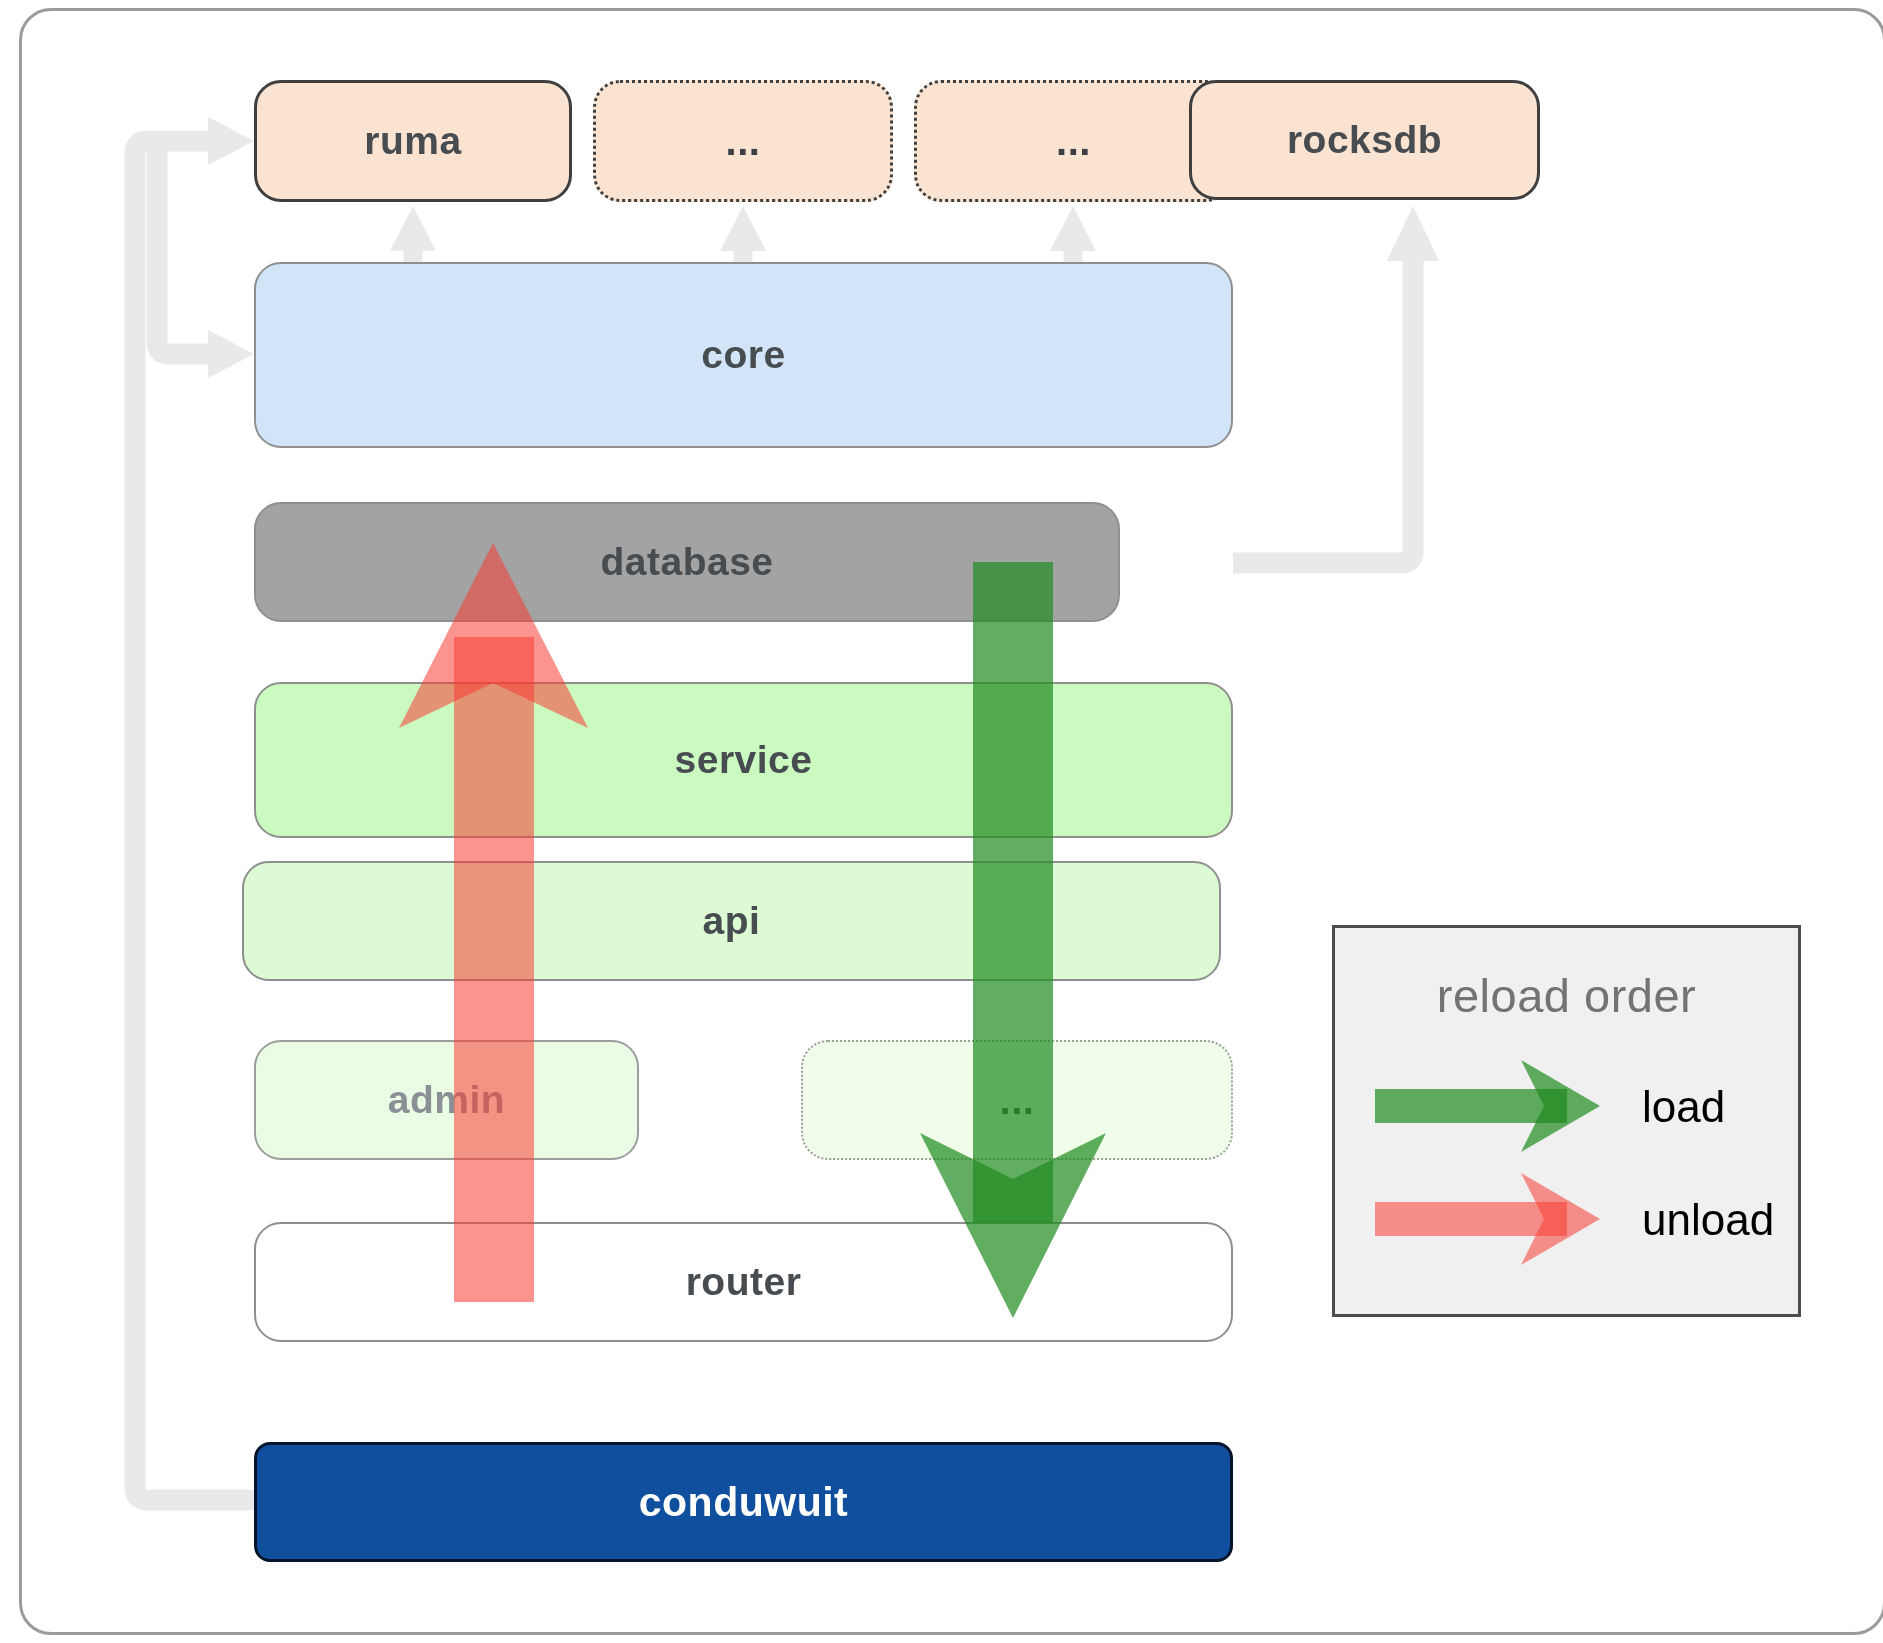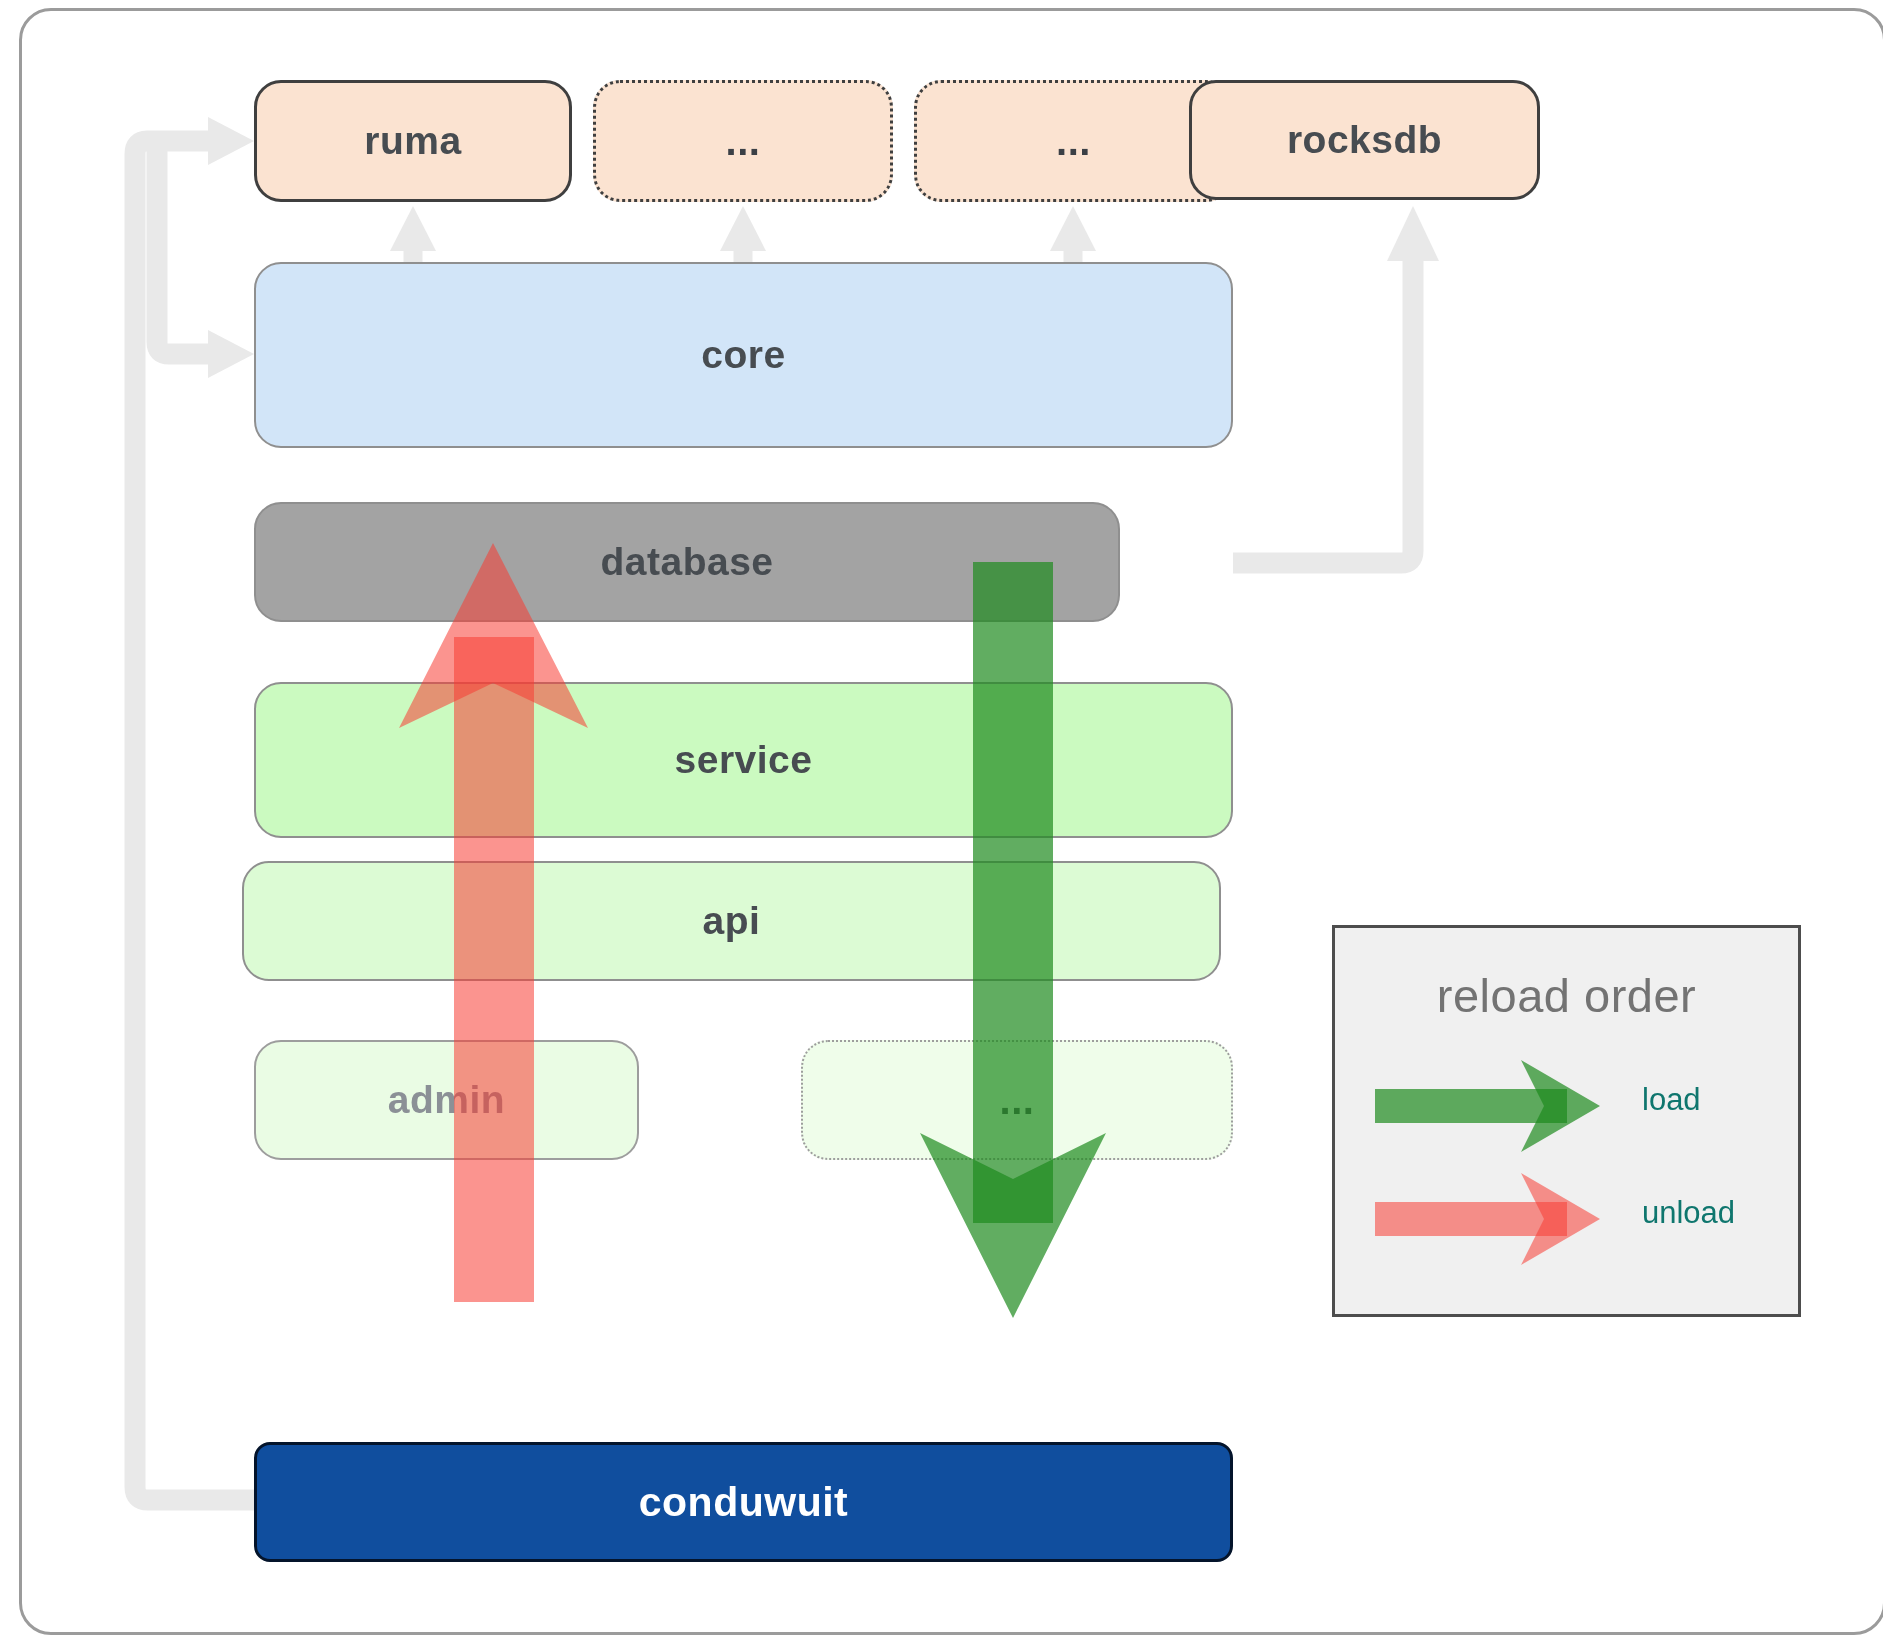--- a/index.html
+++ b/index.html
@@ -42,21 +42,21 @@
   .layer-over{z-index:4;}
   .legend{
     position:absolute;left:1321px;top:925px;width:469px;height:392px;box-sizing:border-box;
     background:#f0f0f0;border:3px solid #4d4d4d;z-index:3;
   }
   .legend-title{
     position:absolute;left:0;top:40px;width:100%;text-align:center;
     font-size:47px;font-weight:400;color:#737373;letter-spacing:0.5px;
   }
   .legend-item-label{
-    position:absolute;font-size:31px;font-weight:400;color:#0f766e;z-index:5;text-align:right;
+    position:absolute;font-size:44px;font-weight:400;color:#000000;z-index:5;text-align:right;
   }
   .legend-load-label{left:1631px;top:1082px;}
   .legend-unload-label{left:1631px;top:1195px;}
 </style>
 </head>
 <body>
 
 <div class="canvas">
 
   <div class="outer-frame"></div>
@@ -116,20 +116,23 @@
   </div>
   <div class="box gray-border box-api">
     <span>api</span>
   </div>
   <div class="box box-admin">
     <span class="admin-label">admin</span>
   </div>
   <div class="box box-dots3">
     <span class="dots-label">...</span>
   </div>
+  <div class="box gray-border box-router">
+    <span>router</span>
+  </div>
   <div class="box box-conduwuit">
     <span>conduwuit</span>
   </div>
 
   <div class="legend">
     <div class="legend-title">reload order</div>
   </div>
   <div class="legend-item-label legend-load-label">load</div>
   <div class="legend-item-label legend-unload-label">unload</div>
 

